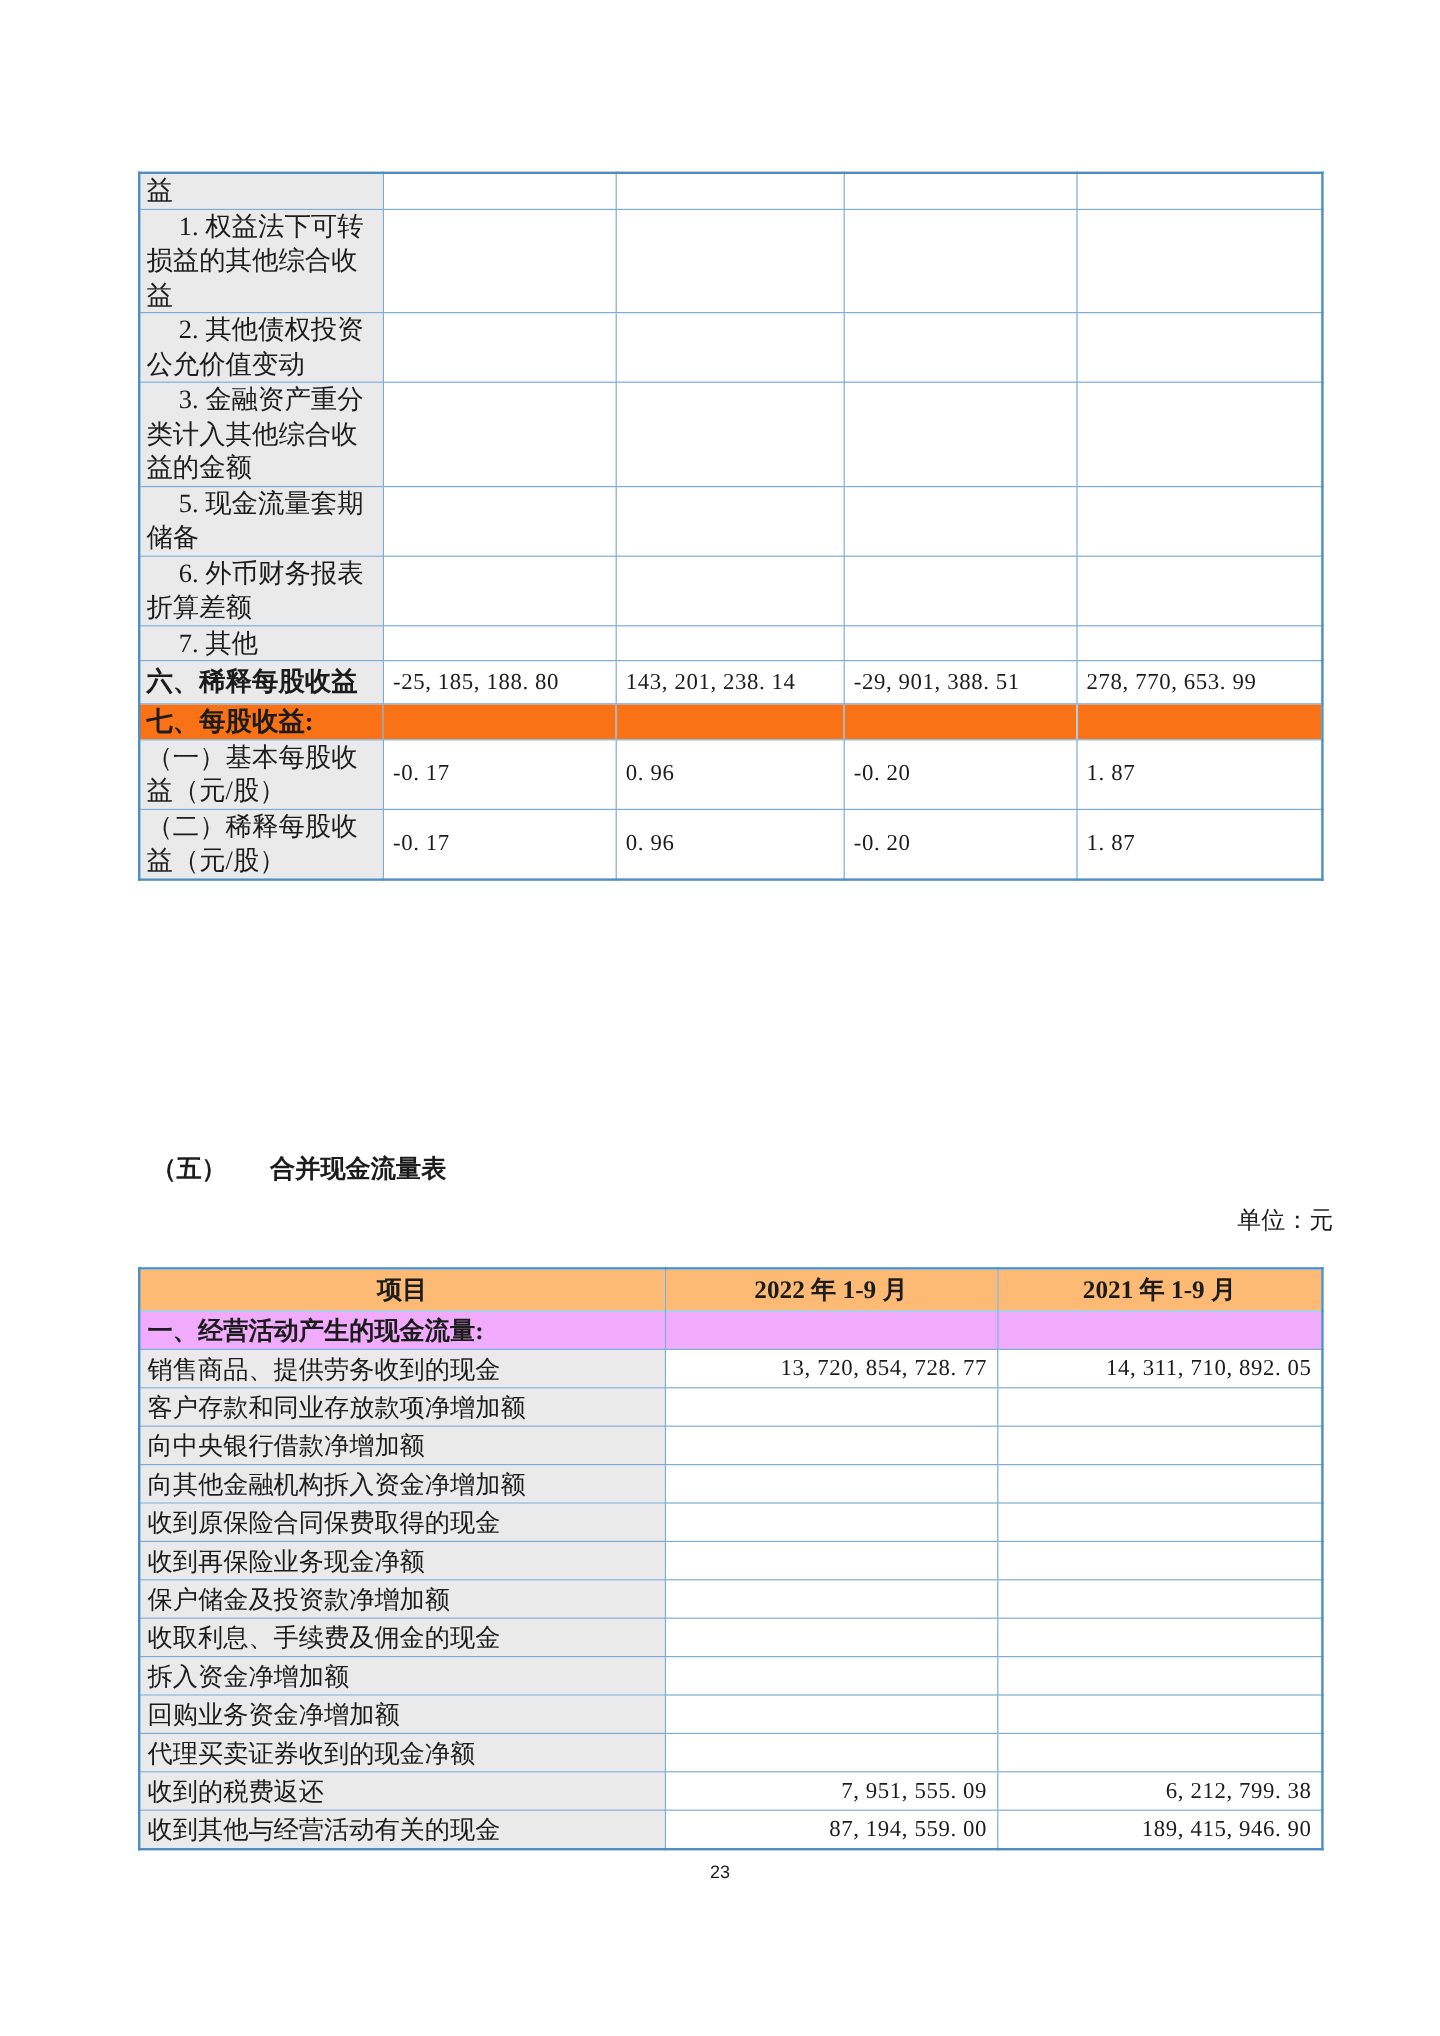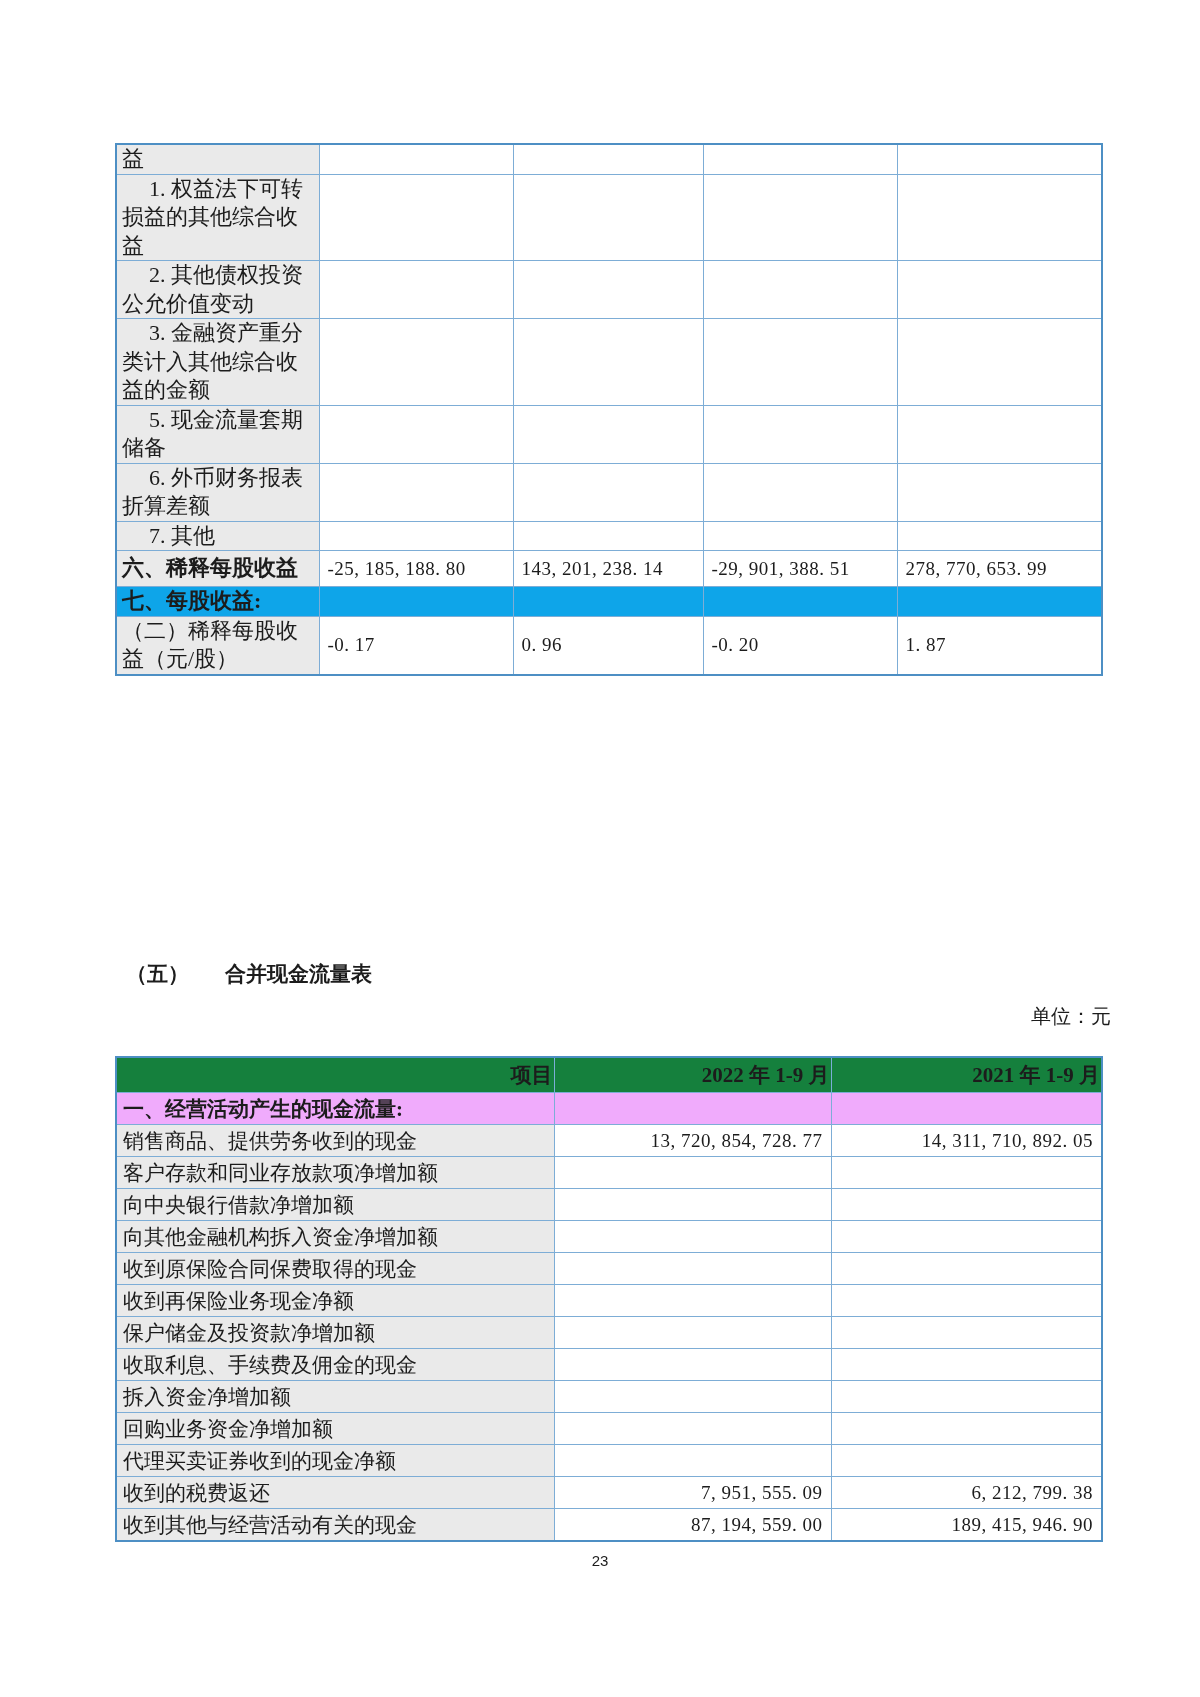--- a/index.html
+++ b/index.html
@@ -19,21 +19,21 @@
   .t1 .lbl {
     background:#eaeaea; font-size:22px; line-height:28.5px;
     padding:0 5px; vertical-align:middle; text-align:left;
   }
   .t1 .val {
     background:#ffffff; font-size:19px; text-align:left;
     padding:0 8px; vertical-align:middle; letter-spacing:0.5px;
   }
   .t1 .indent { text-indent:27px; }
   .t1 .bold { font-weight:bold; }
-  .t1 tr.grayrow td { background:#0ea5e9; }
+  .t1 tr.grayrow td { background:#f97316; }
   .rh1 { height:29px; }
   .rh2 { height:57px; }
   .rh3 { height:86px; }
   .rhT { height:36px; }
 
   
   .section-title {
     position:absolute; left:126px; top:960px;
     font-size:21px; font-weight:bold; white-space:nowrap;
   }
@@ -44,22 +44,22 @@
   }
 
   
   table.t2 {
     position:absolute; left:115px; top:1056px; width:986px;
     border-collapse:collapse; table-layout:fixed;
     border:2px solid #4d8fc4;
   }
   table.t2 th, table.t2 td { border:1px solid #7dadd6; overflow:hidden; }
   .t2 th {
-    height:32px; background:#15803d; font-weight:bold;
-    font-size:21px; text-align:right; vertical-align:middle;
+    height:32px; background:#fdba74; font-weight:bold;
+    font-size:21px; text-align:center; vertical-align:middle;
   }
   .t2 td { height:31px; vertical-align:middle; }
   .t2 .lbl2 {
     background:#eaeaea; font-size:21px; padding:0 6px; text-align:left;
   }
   .t2 .val2 {
     background:#ffffff; font-size:19px; text-align:right;
     padding:0 8px; letter-spacing:0.5px;
   }
   .t2 tr.grayrow td { background:#f0abfc; }
@@ -143,20 +143,27 @@
         <td class="val">278, 770, 653. 99</td>
       </tr>
       <tr class="rh1 grayrow">
         <td class="lbl bold">七、每股收益:</td>
         <td class="val"></td>
         <td class="val"></td>
         <td class="val"></td>
         <td class="val"></td>
       </tr>
       <tr class="rh2">
+        <td class="lbl">（一）基本每股收益（元/股）</td>
+        <td class="val">-0. 17</td>
+        <td class="val">0. 96</td>
+        <td class="val">-0. 20</td>
+        <td class="val">1. 87</td>
+      </tr>
+      <tr class="rh2">
         <td class="lbl">（二）稀释每股收益（元/股）</td>
         <td class="val">-0. 17</td>
         <td class="val">0. 96</td>
         <td class="val">-0. 20</td>
         <td class="val">1. 87</td>
       </tr>
     </tbody>
   </table>
 
   <div class="section-title">

